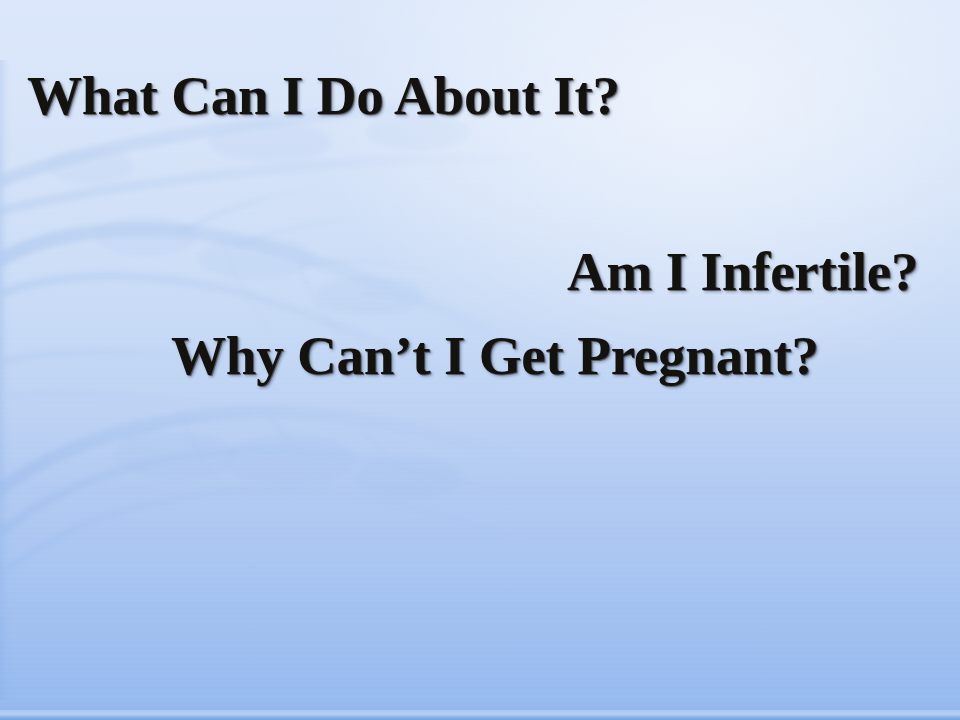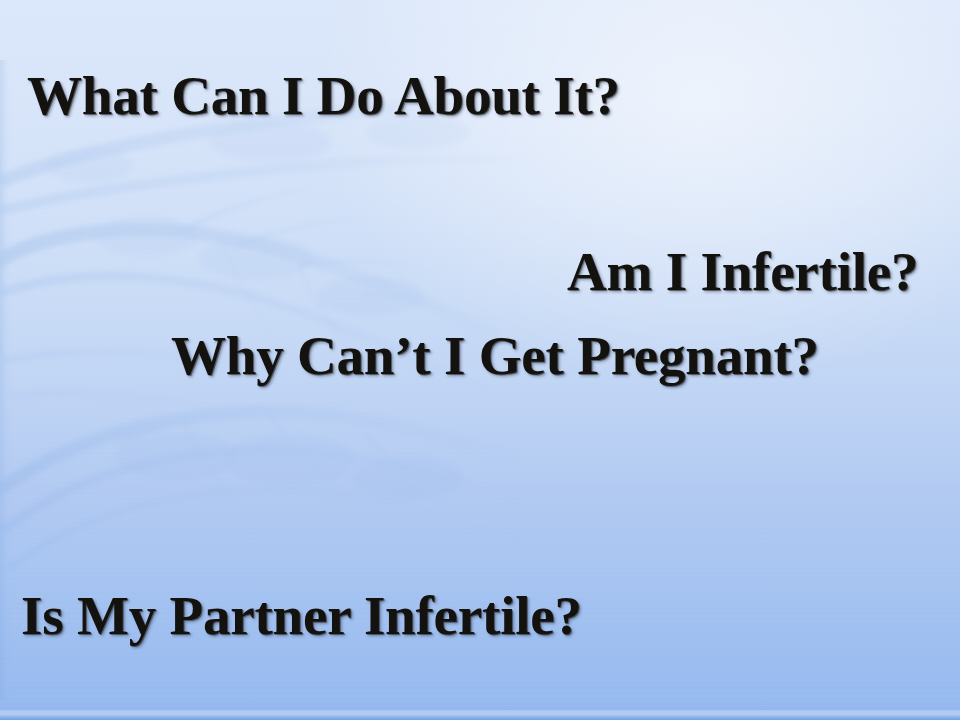--- a/index.html
+++ b/index.html
@@ -170,16 +170,15 @@
     </g>
   </svg>
 
   <p class="q-line q1">What Can I Do About It?</p>
 
   <p class="q-line q2">Am I Infertile?</p>
 
   <p class="q-line q3">Why Can’t I Get Pregnant?</p>
 
 
-  <p class="q-line q5">Is My Partner Infertile?</p>
 
   <div id="bottom-edge"></div>
 </div>
 
 </body></html>

